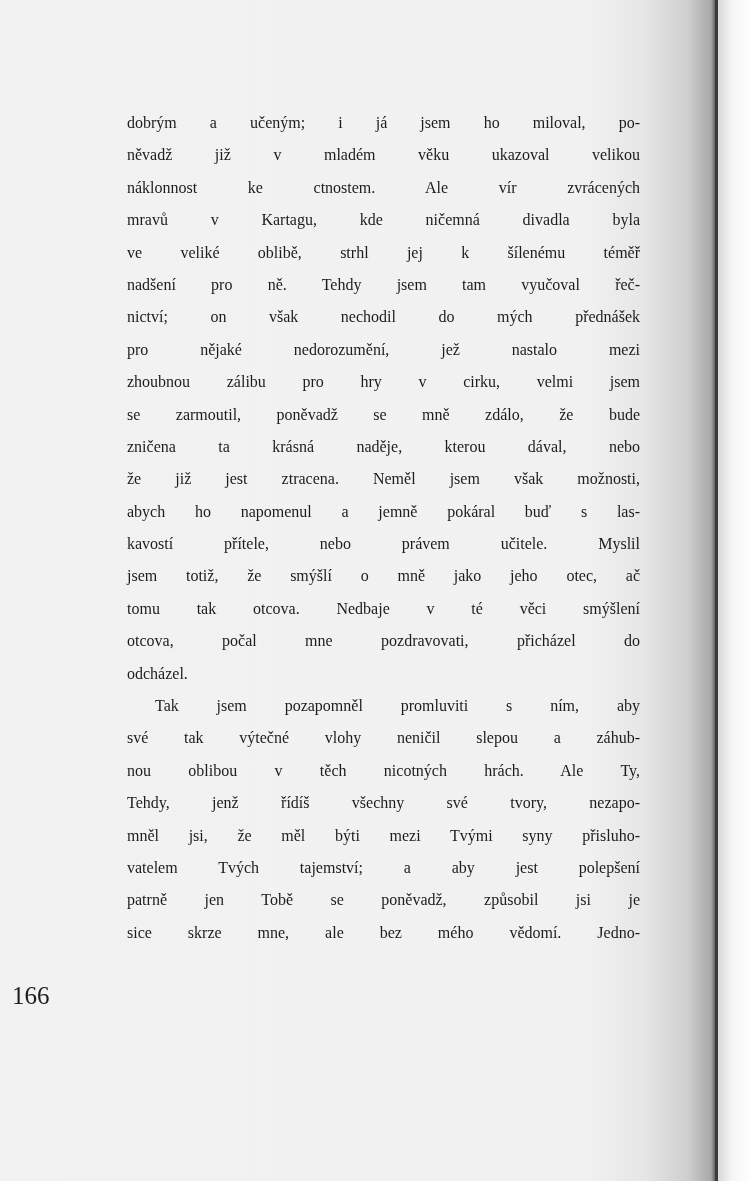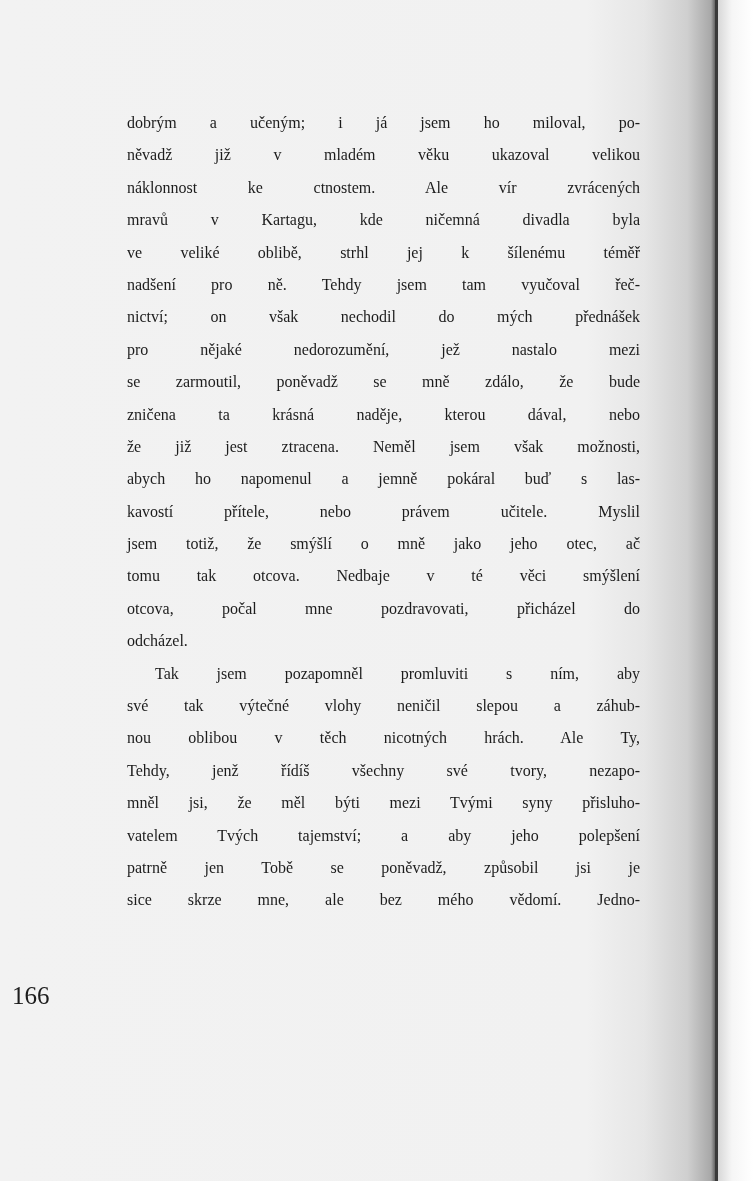--- a/index.html
+++ b/index.html
@@ -42,32 +42,33 @@
 
 <div class="text-block">
   <span class="line">dobrým a učeným; i já jsem ho miloval, po-</span>
   <span class="line">něvadž již v mladém věku ukazoval velikou</span>
   <span class="line">náklonnost ke ctnostem. Ale vír zvrácených</span>
   <span class="line">mravů v Kartagu, kde ničemná divadla byla</span>
   <span class="line">ve veliké oblibě, strhl jej k šílenému téměř</span>
   <span class="line">nadšení pro ně. Tehdy jsem tam vyučoval řeč-</span>
   <span class="line">nictví; on však nechodil do mých přednášek</span>
   <span class="line">pro nějaké nedorozumění, jež nastalo mezi</span>
+  <span class="line">zhoubnou zálibu pro hry v cirku, velmi jsem</span>
   <span class="line">se zarmoutil, poněvadž se mně zdálo, že bude</span>
   <span class="line">zničena ta krásná naděje, kterou dával, nebo</span>
   <span class="line">že již jest ztracena. Neměl jsem však možnosti,</span>
   <span class="line">abych ho napomenul a jemně pokáral buď s las-</span>
   <span class="line">kavostí přítele, nebo právem učitele. Myslil</span>
   <span class="line">jsem totiž, že smýšlí o mně jako jeho otec, ač</span>
   <span class="line">tomu tak otcova. Nedbaje v té věci smýšlení</span>
   <span class="line">otcova, počal mne pozdravovati, přicházel do</span>
   <span class="line last">odcházel.</span>
   <span class="line indent">Tak jsem pozapomněl promluviti s ním, aby</span>
   <span class="line">své tak výtečné vlohy neničil slepou a záhub-</span>
   <span class="line">nou oblibou v těch nicotných hrách. Ale Ty,</span>
   <span class="line">Tehdy, jenž řídíš všechny své tvory, nezapo-</span>
   <span class="line">mněl jsi, že měl býti mezi Tvými syny přisluho-</span>
-  <span class="line">vatelem Tvých tajemství; a aby jeho polepšení</span>
+  <span class="line">vatelem Tvých tajemství; a aby jest polepšení</span>
   <span class="line">patrně jen Tobě se poněvadž, způsobil jsi je</span>
   <span class="line">sice skrze mne, ale bez mého vědomí. Jedno-</span>
 </div>
 
 <div class="page-number">166</div>
 
 </body></html>

